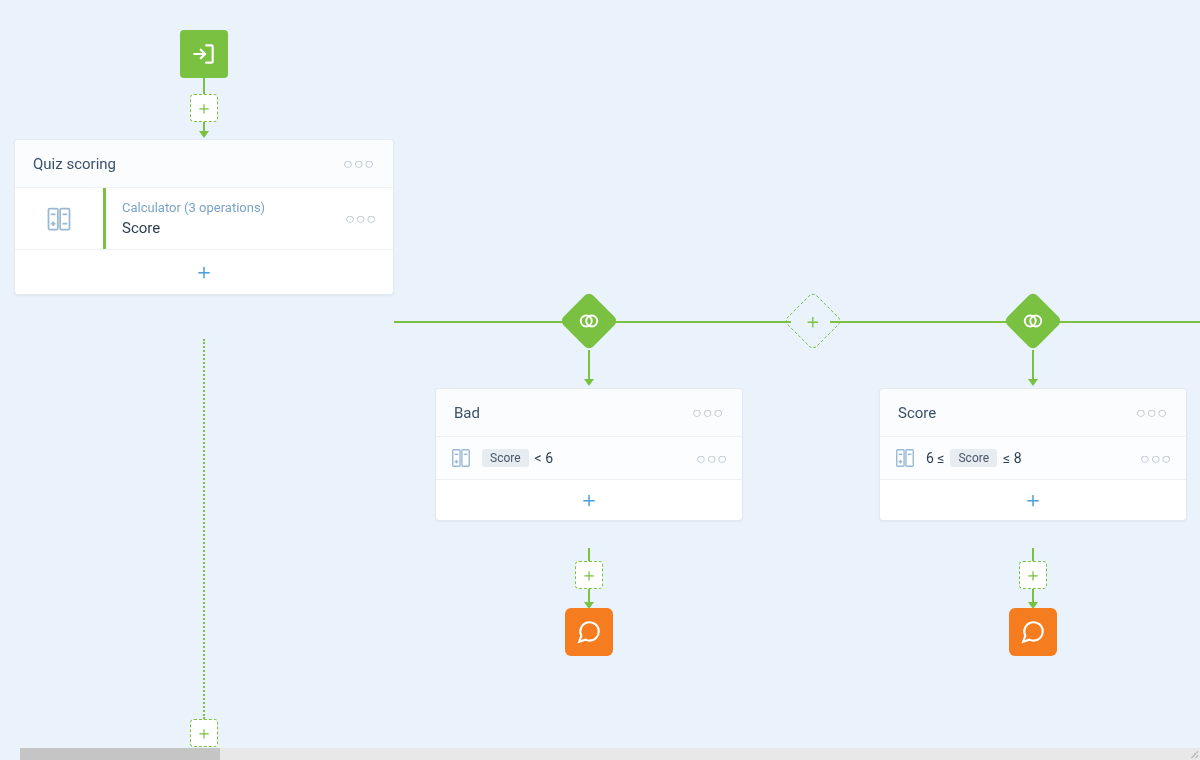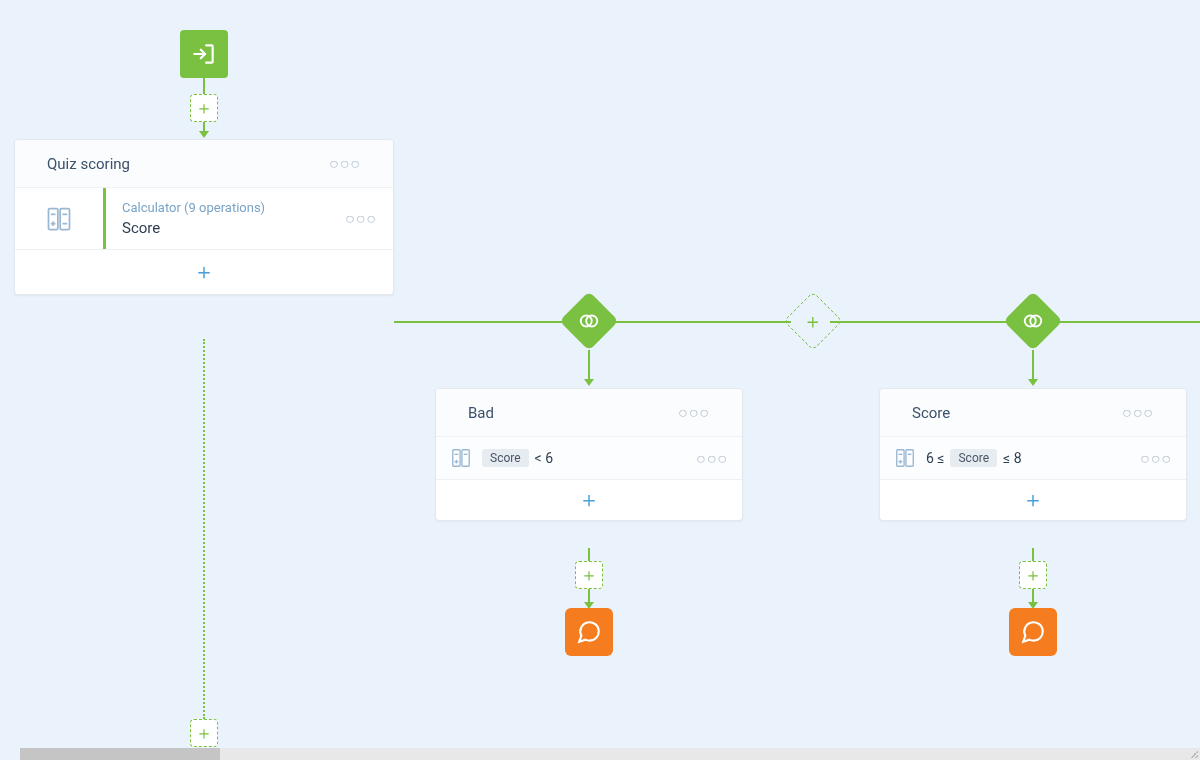--- a/index.html
+++ b/index.html
@@ -26,21 +26,21 @@
 
 .card {
   position: absolute;
   background: #fff;
   border: 1px solid #e3e9ef;
   border-radius: 4px;
   box-shadow: 0 1px 2px rgba(0,0,0,0.05);
 }
 .card-header {
   display: flex; align-items: center; justify-content: space-between;
-  padding: 14px 32px;
+  padding: 14px 18px;
   border-bottom: 1px solid #edf1f5;
   background: #fbfcfd;
   border-radius: 4px 4px 0 0;
 }
 .card-title { color: #3a506b; font-size: 15px; font-weight: 400; }
 .more-dots { color: #b6c2cf; font-size: 16px; letter-spacing: 1px; cursor: pointer; }
 
 .calc-row {
   display: flex; align-items: stretch;
   border-bottom: 1px solid #edf1f5;
@@ -172,21 +172,21 @@
             <line x1="5" y1="8" x2="9" y2="8"></line>
             <line x1="15" y1="8" x2="19" y2="8"></line>
             <line x1="5" y1="16" x2="9" y2="16"></line>
             <line x1="7" y1="14" x2="7" y2="18"></line>
             <line x1="15" y1="16" x2="19" y2="16"></line>
           </svg>
         </span>
       </div>
       <div class="calc-body">
         <div class="calc-text-col">
-          <span class="calc-sub">Calculator (9 operations)</span>
+          <span class="calc-sub">Calculator (3 operations)</span>
           <span class="calc-main">Score</span>
         </div>
         <span class="more-dots">○○○</span>
       </div>
     </div>
     <div class="add-row">＋</div>
   </div>
 
   <div class="line line-h" style="left:394px; top:321px; width:172px;"></div>
   <div class="line line-h" style="left:611px; top:321px; width:180px;"></div>

